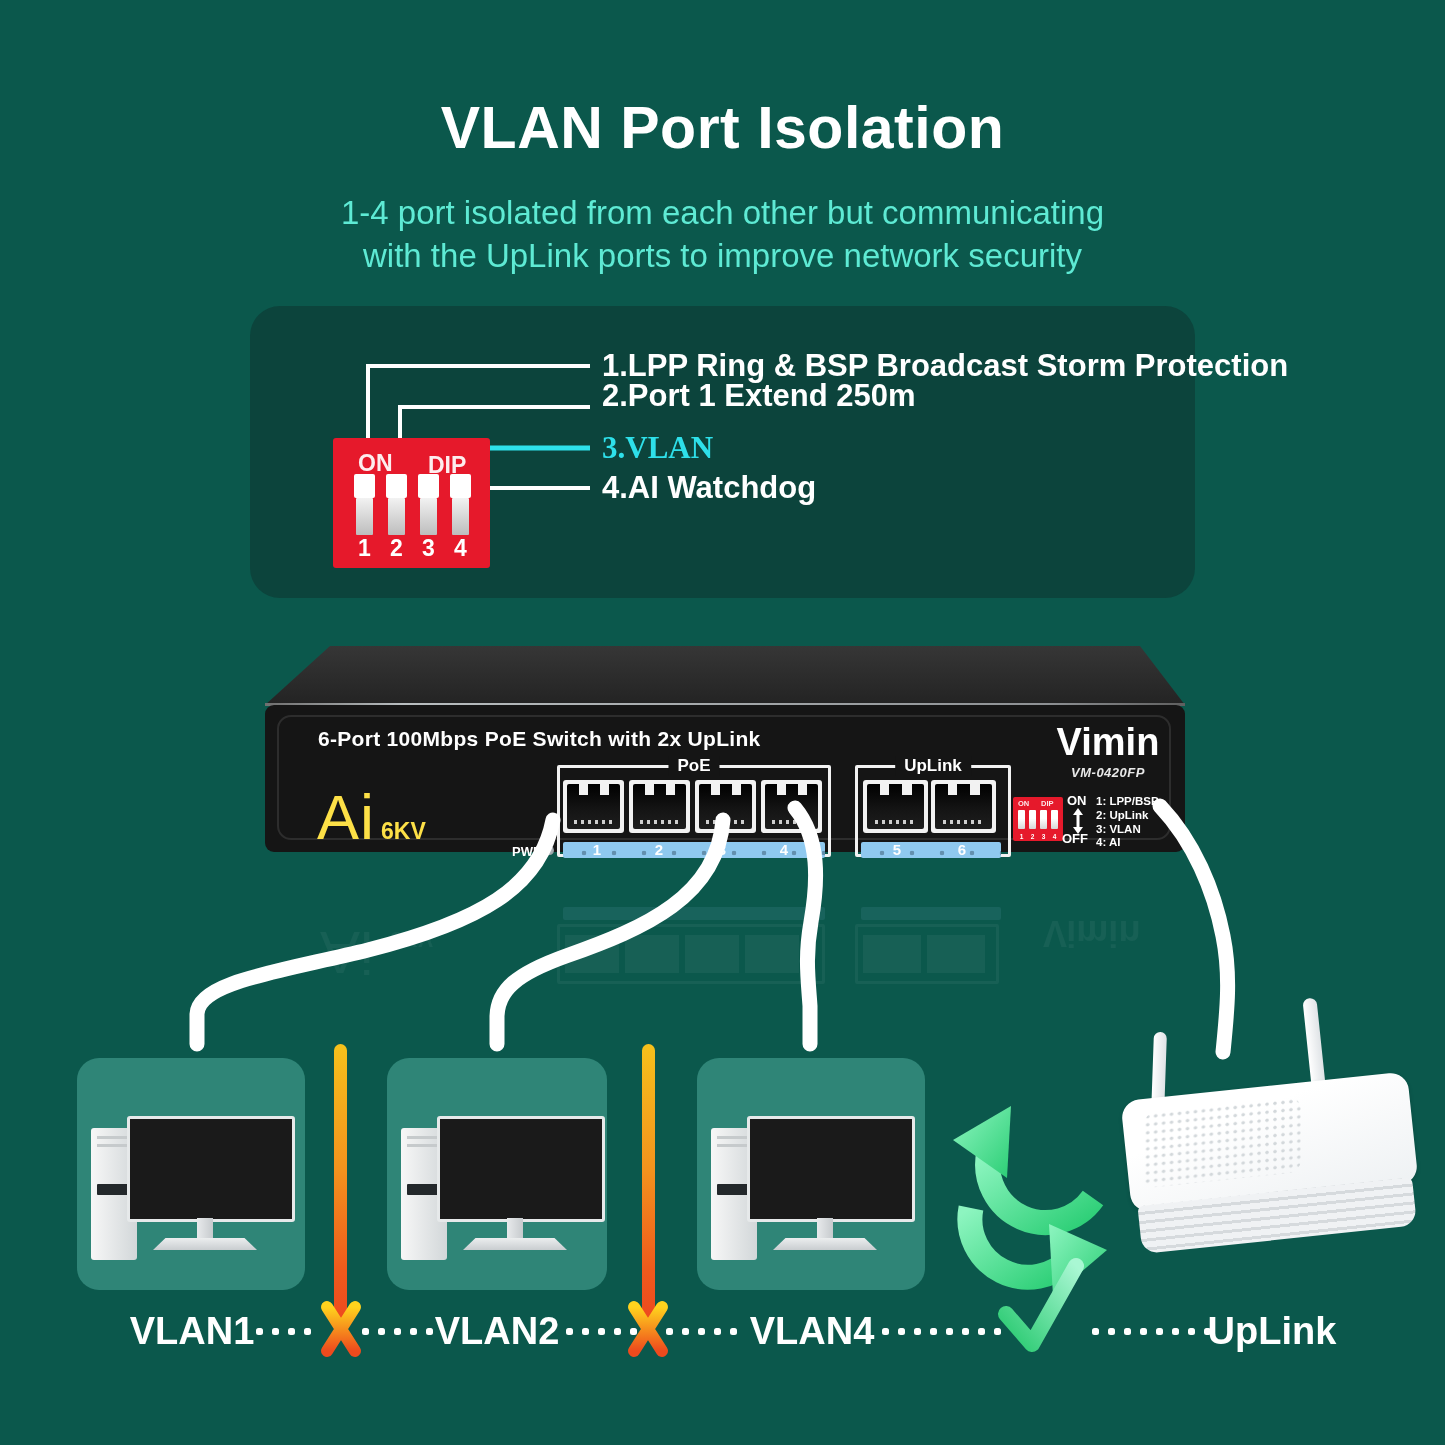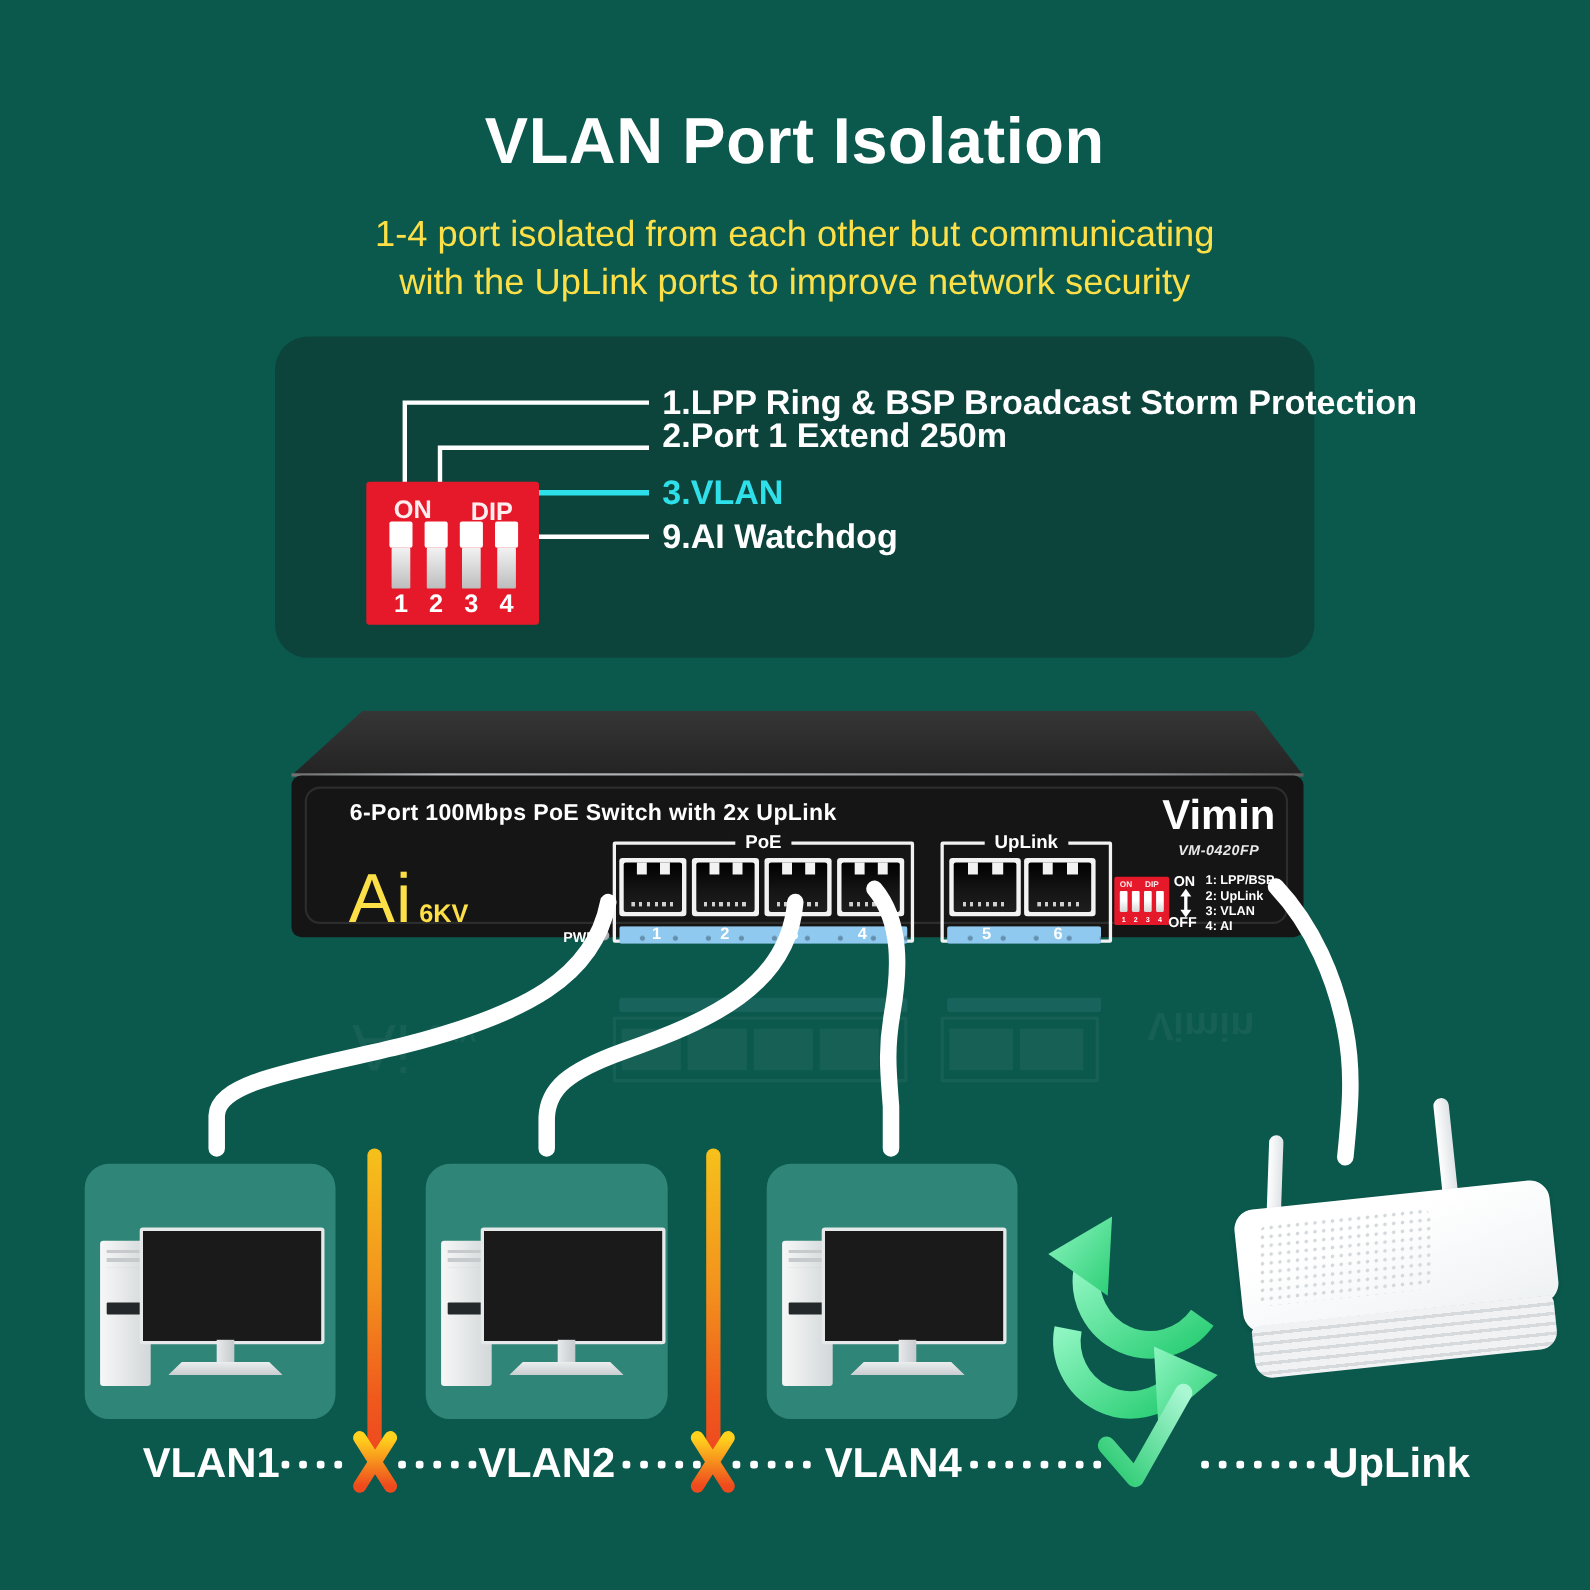--- a/index.html
+++ b/index.html
@@ -6,21 +6,21 @@
   body{
     width:1445px;height:1445px;position:relative;overflow:hidden;
     background:#0b584c;
     font-family:"Liberation Sans","DejaVu Sans",sans-serif;
     -webkit-font-smoothing:antialiased;
   }
   .abs{position:absolute;}
   
   .title{left:0;top:94px;width:100%;text-align:center;color:#fff;
     font-size:59px;font-weight:700;letter-spacing:.5px;}
-  .subtitle{left:0;width:100%;text-align:center;color:#fde047;
+  .subtitle{left:0;width:100%;text-align:center;color:#5eead4;
     font-size:33px;font-weight:400;}
   .sub1{top:194px;} .sub2{top:237px;}
   
   .panel{left:250px;top:306px;width:945px;height:292px;background:#0c443c;border-radius:30px;}
   .redbox{left:333px;top:438px;width:157px;height:130px;background:#e6192b;border-radius:3px;}
   .redbox .onlbl{left:25px;top:12px;font-size:23px;font-weight:700;color:rgba(255,255,255,.92);}
   .redbox .diplbl{left:95px;top:14px;font-size:23px;font-weight:700;color:rgba(255,255,255,.92);}
   .slider{width:21px;height:61px;top:36px;}
   .slider .knob{position:absolute;left:0;top:0;width:100%;height:24px;background:#fff;border-radius:2px;}
   .slider .stem{position:absolute;left:2px;top:24px;width:17px;height:37px;
@@ -150,22 +150,22 @@
       <div class="stem"></div>
     </div>
   <span class="abs rednum" style="left:21px;">1</span>
   <span class="abs rednum" style="left:53px;">2</span>
   <span class="abs rednum" style="left:85px;">3</span>
   <span class="abs rednum" style="left:117px;">4</span>
 </div>
 
 <div class="abs callout" style="top:346px;">1.LPP Ring &amp; BSP Broadcast Storm Protection</div>
 <div class="abs callout" style="top:376px;">2.Port 1 Extend 250m</div>
-<div class="abs callout cyan" style="top:428px;">3.VLAN</div>
-<div class="abs callout" style="top:468px;">9.AI Watchdog</div>
+<div class="abs callout cyan" style="top:428px;font-family:Liberation Serif, serif;">3.VLAN</div>
+<div class="abs callout" style="top:468px;">4.AI Watchdog</div>
 
 <div class="abs bevel"></div>
 <div class="abs edgeline"></div>
 <div class="abs face">
   <div class="abs innerpanel"></div>
   <div class="abs headline">6-Port 100Mbps PoE Switch with 2x UpLink</div>
   <div class="abs aiblock">
     <span class="ai">Ai</span><span class="kv">6KV</span>
   </div>
   <div class="abs brand">Vimin</div>

